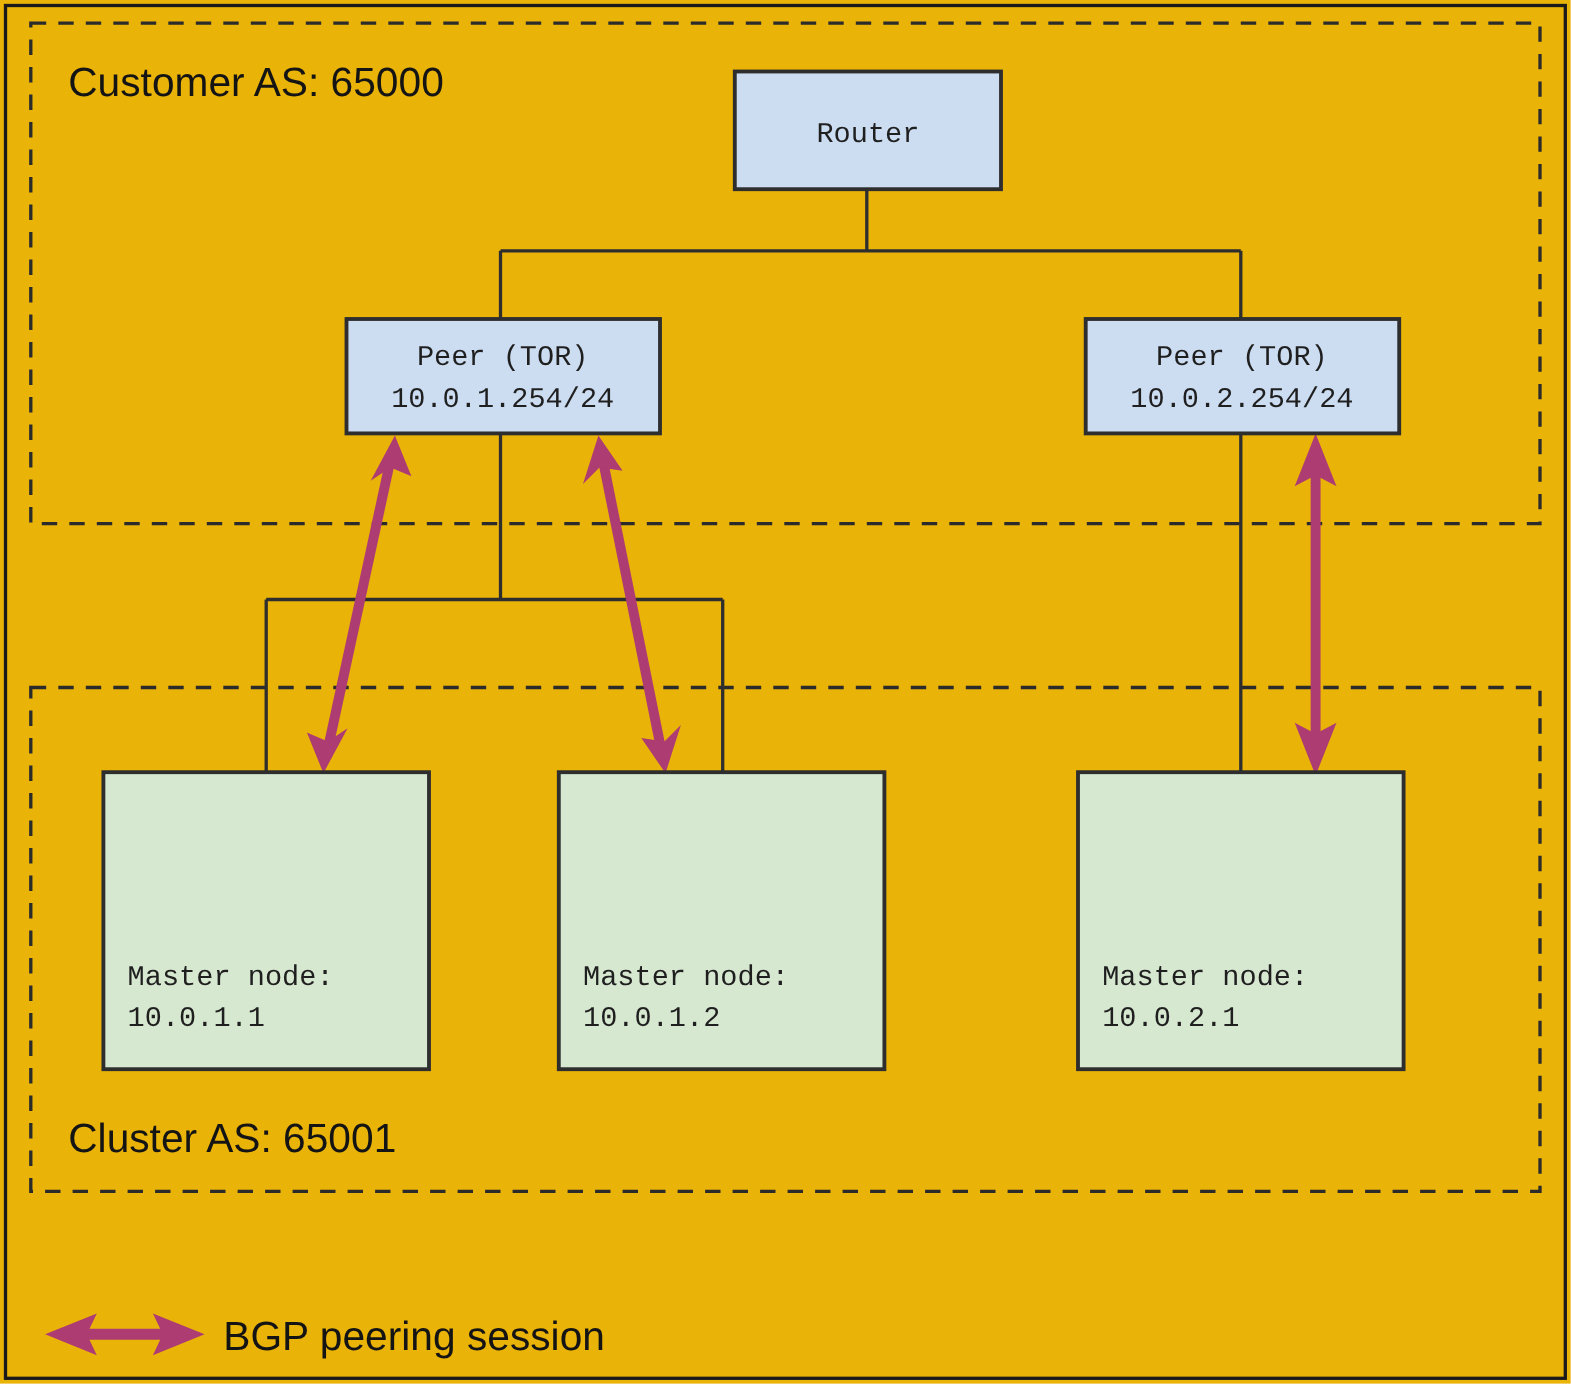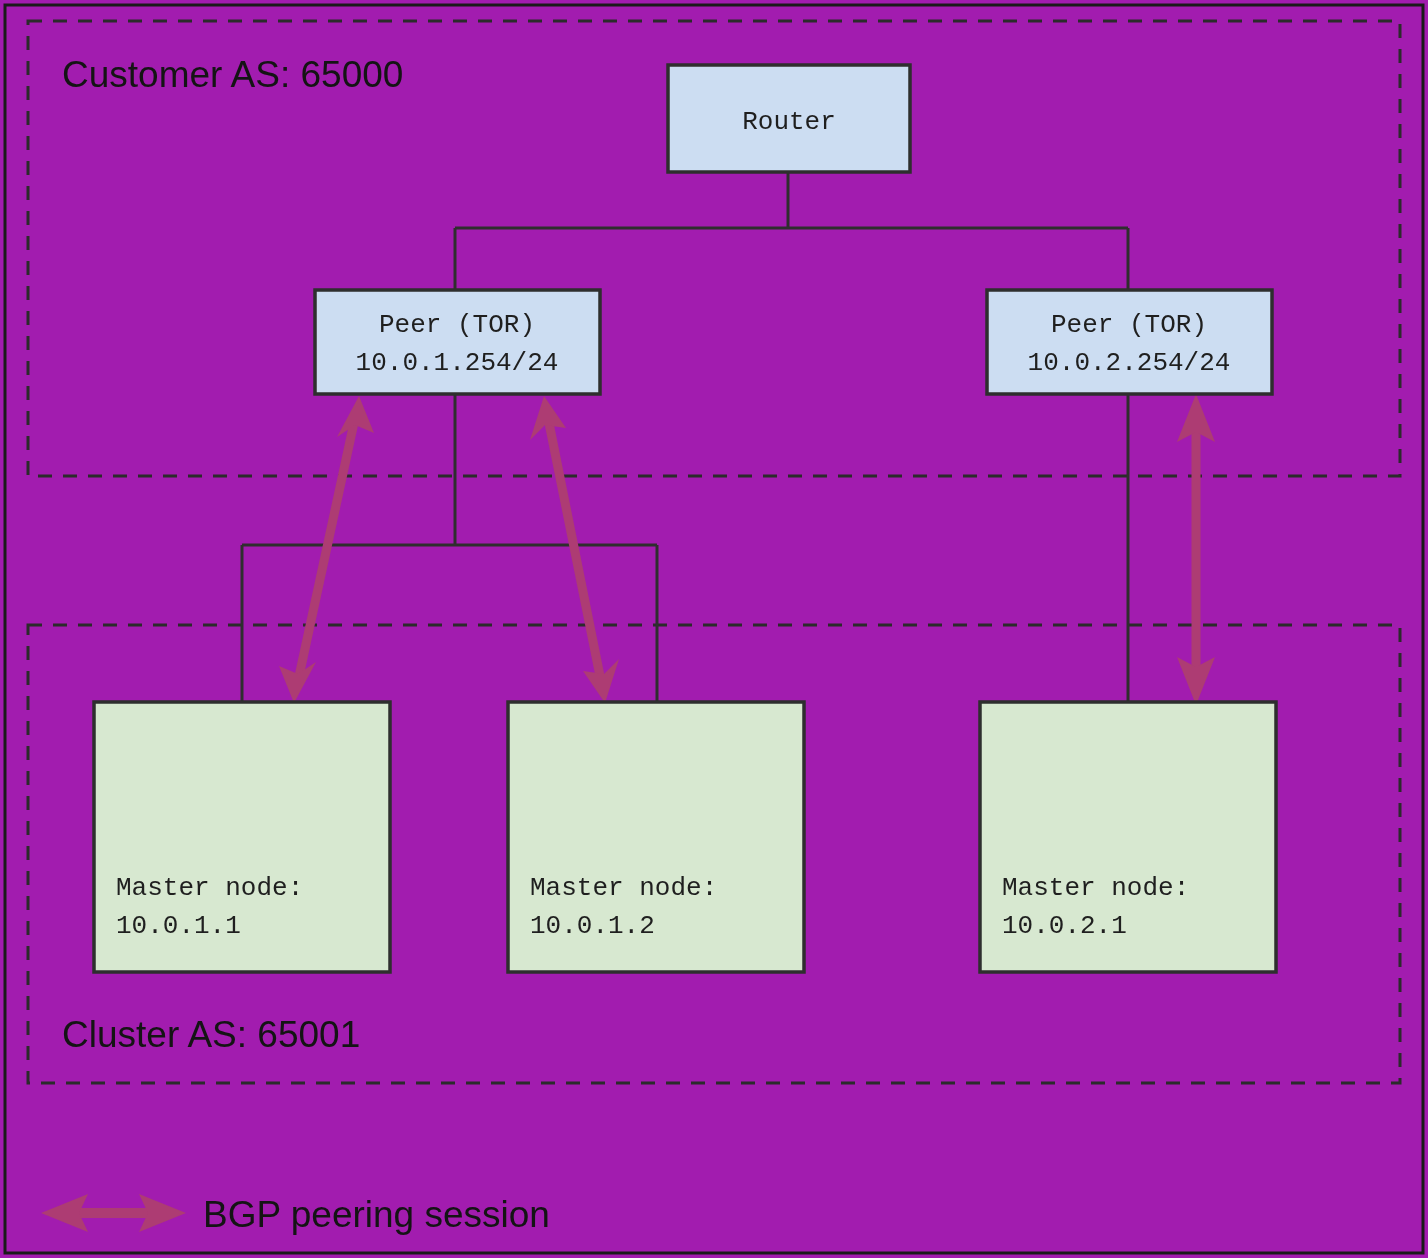--- a/index.html
+++ b/index.html
@@ -7,21 +7,21 @@
     padding: 0;
     background: #ffffff;
   }
   body {
     font-family: "Liberation Sans", sans-serif;
   }
   #canvas {
     position: relative;
     width: 1428px;
     height: 1258px;
-    background: #a21caf;
+    background: #eab308;
     overflow: hidden;
   }
   #diagram {
     display: block;
     width: 1428px;
     height: 1258px;
   }
   .frame-rect {
     fill: none;
     stroke: #1a1a1a;

